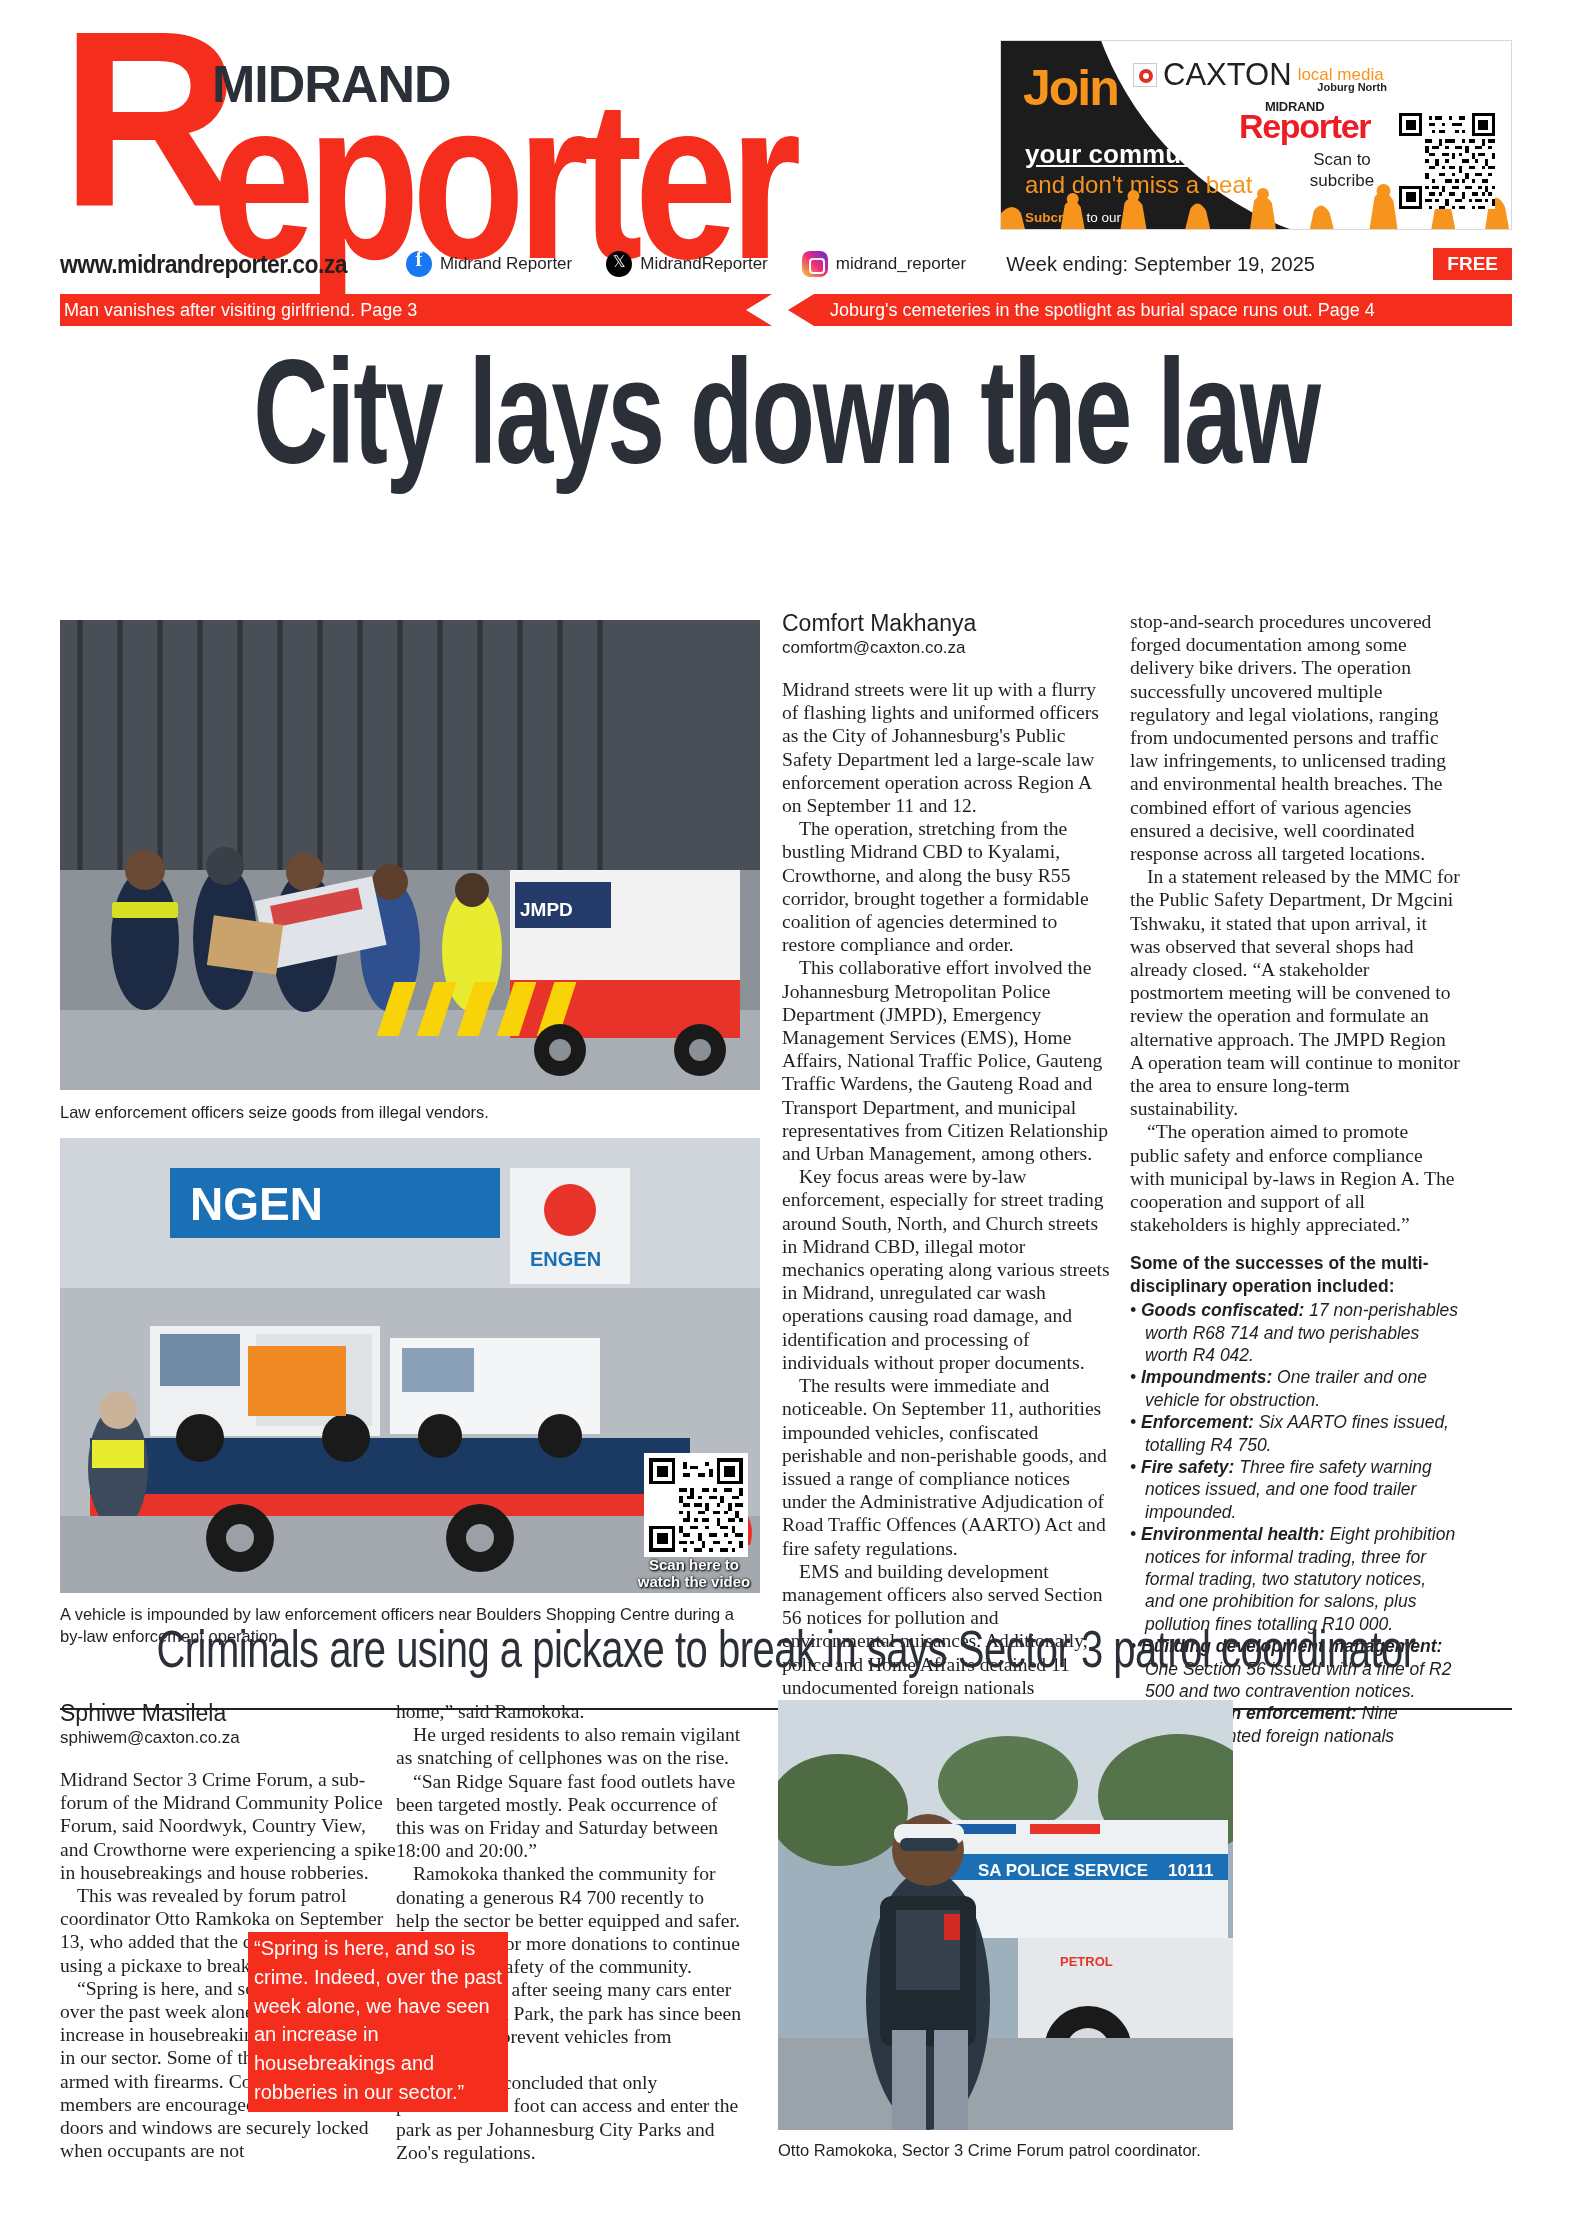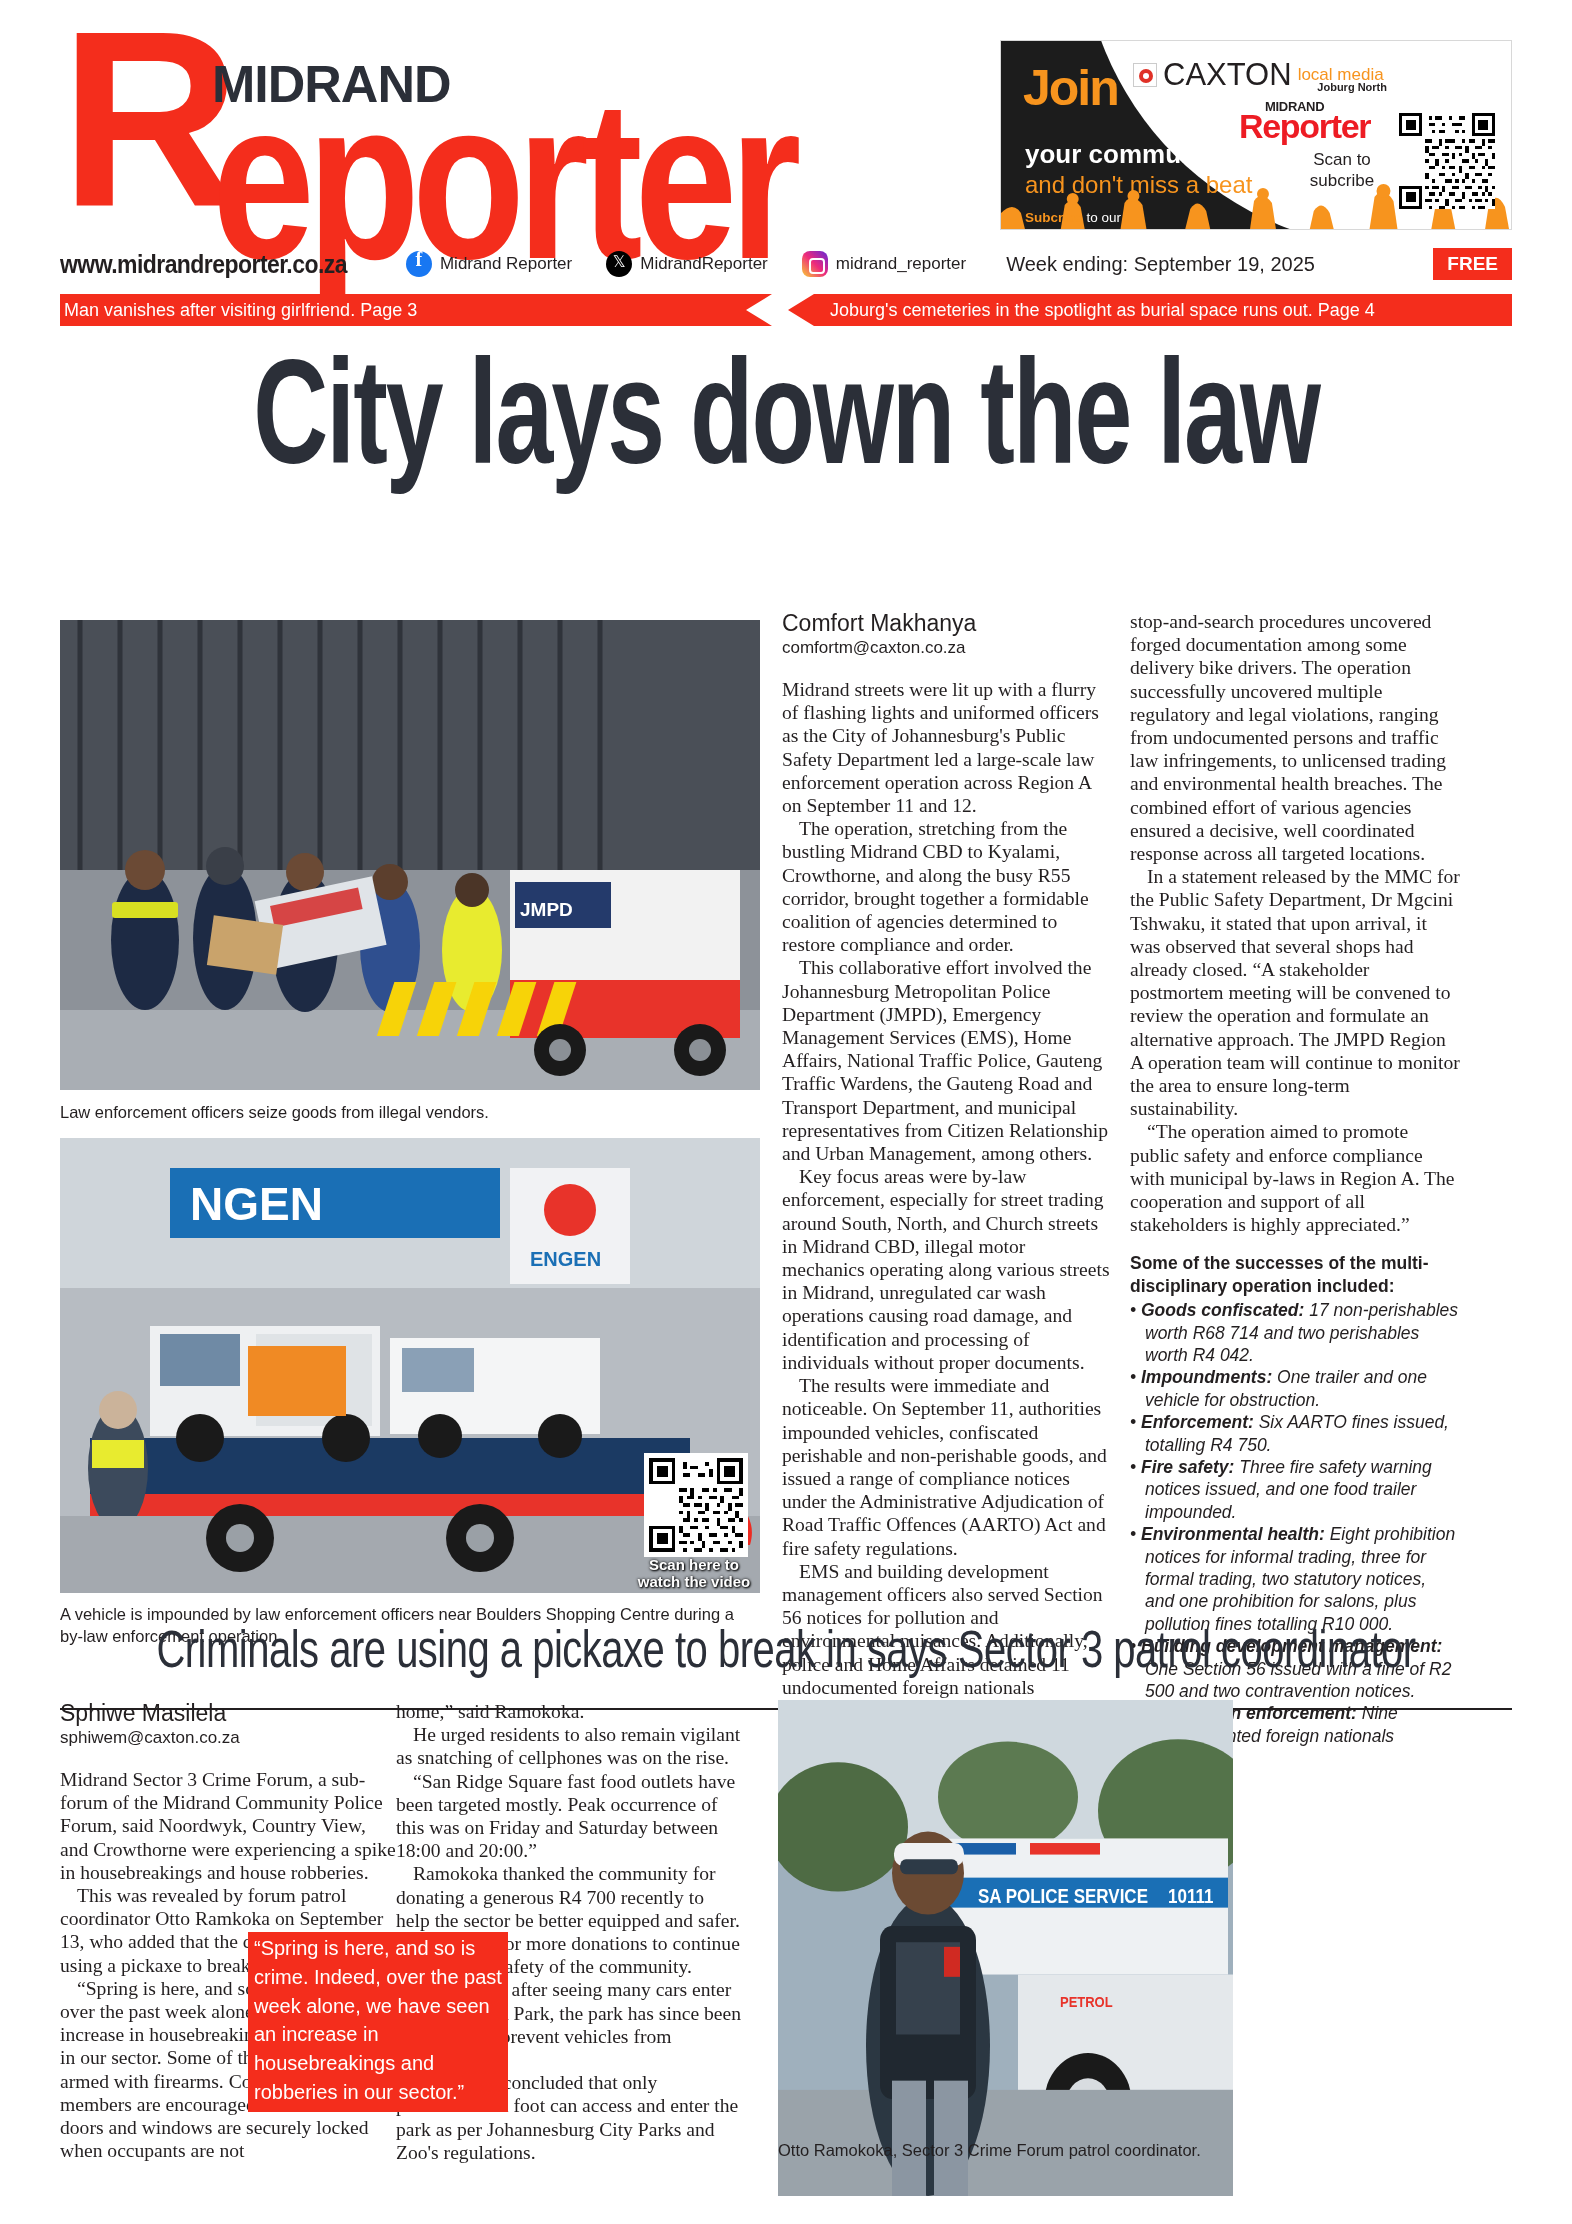--- a/index.html
+++ b/index.html
@@ -48,21 +48,21 @@
     background: #fff;
     border-radius: 0 0 0 320px;
   }
   .ad-join {
     position: absolute; left: 22px; top: 24px;
     font-size: 50px; font-weight: bold; color: #f7941e;
     letter-spacing: -2px; line-height: 0.95;
   }
   .ad-comm {
     position: absolute; left: 24px; top: 98px;
-    font-size: 26px; font-weight: bold; color: #ffffff;
+    font-size: 26px; font-weight: bold; color: #ffffff; text-decoration: underline;
   }
   .ad-beat {
     position: absolute; left: 24px; top: 130px;
     font-size: 24px; color: #f7941e;
   }
   .ad-sub {
     position: absolute; left: 24px; top: 168px;
     font-size: 13.5px; color: #ffffff; line-height: 1.32; width: 160px;
   }
   .ad-sub b { color: #f7941e; }
@@ -218,21 +218,21 @@
   .rule2 { position: absolute; left: 60px; top: 1708px; width: 1452px; height: 2px; background: #231f20; }
   .head2 {
     position: absolute; left: 60px; top: 1620px; width: 1452px;
     font-size: 40px; color: #2b2f38; text-align: center; letter-spacing: -0.5px;
     transform: scaleY(1.3); transform-origin: center top;
   }
   .a2 { position: absolute; left: 60px; top: 1700px; width: 1452px; height: 470px; }
   .a2col { position: absolute; top: 0; }
   .a2c1 { left: 0; width: 338px; }
   .a2c2 { left: 336px; width: 345px; }
-  .ph3 { position: absolute; left: 718px; top: 0px; width: 455px; height: 496px; background:#b9bfc6; overflow:hidden;}
+  .ph3 { position: absolute; left: 718px; top: 0px; width: 455px; height: 430px; background:#b9bfc6; overflow:hidden;}
   .cap3 { position: absolute; left: 718px; top: 440px; width: 470px; font-size: 16.5px; }
 
   .pullquote {
     position: absolute; left: 188px; top: 232px;
     width: 260px; background: #f42d1c; color: #fff;
     font-family: "Liberation Sans", sans-serif;
     font-size: 20px; line-height: 1.44; padding: 2px 6px 5px 6px; z-index: 5;
   }
   .pullquote span { background: #f42d1c; box-decoration-break: clone; }
 

